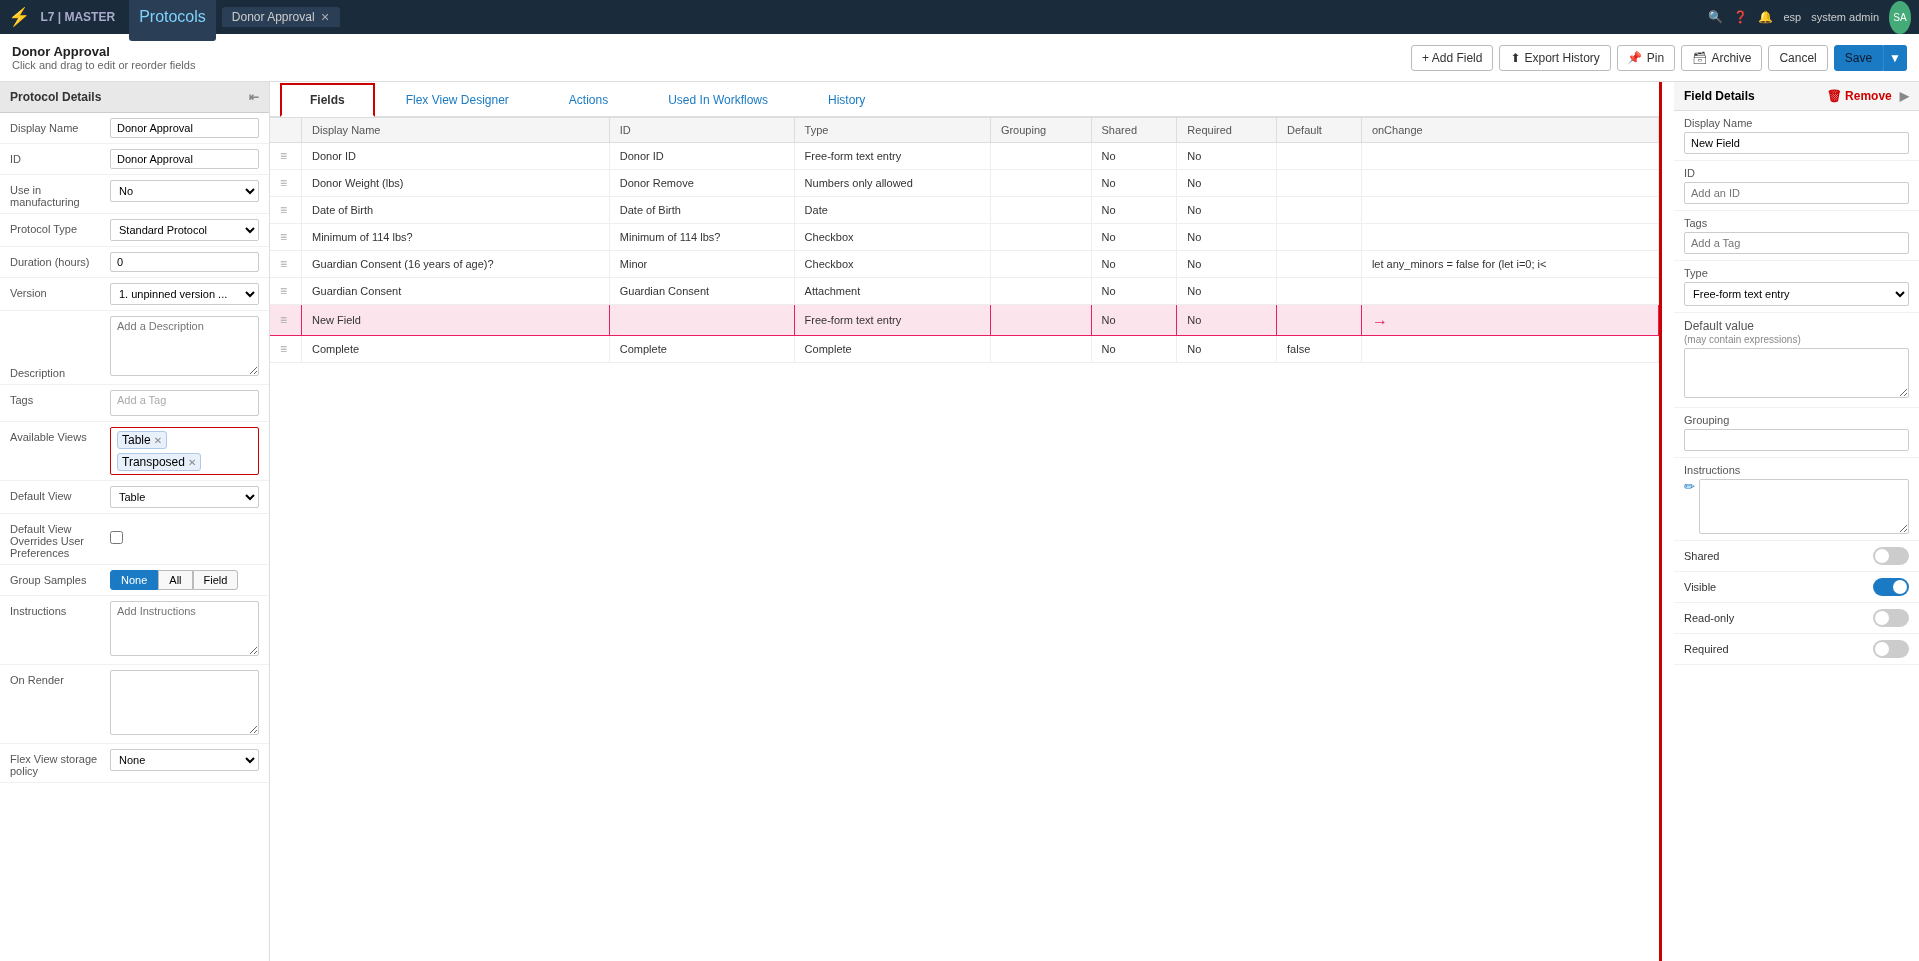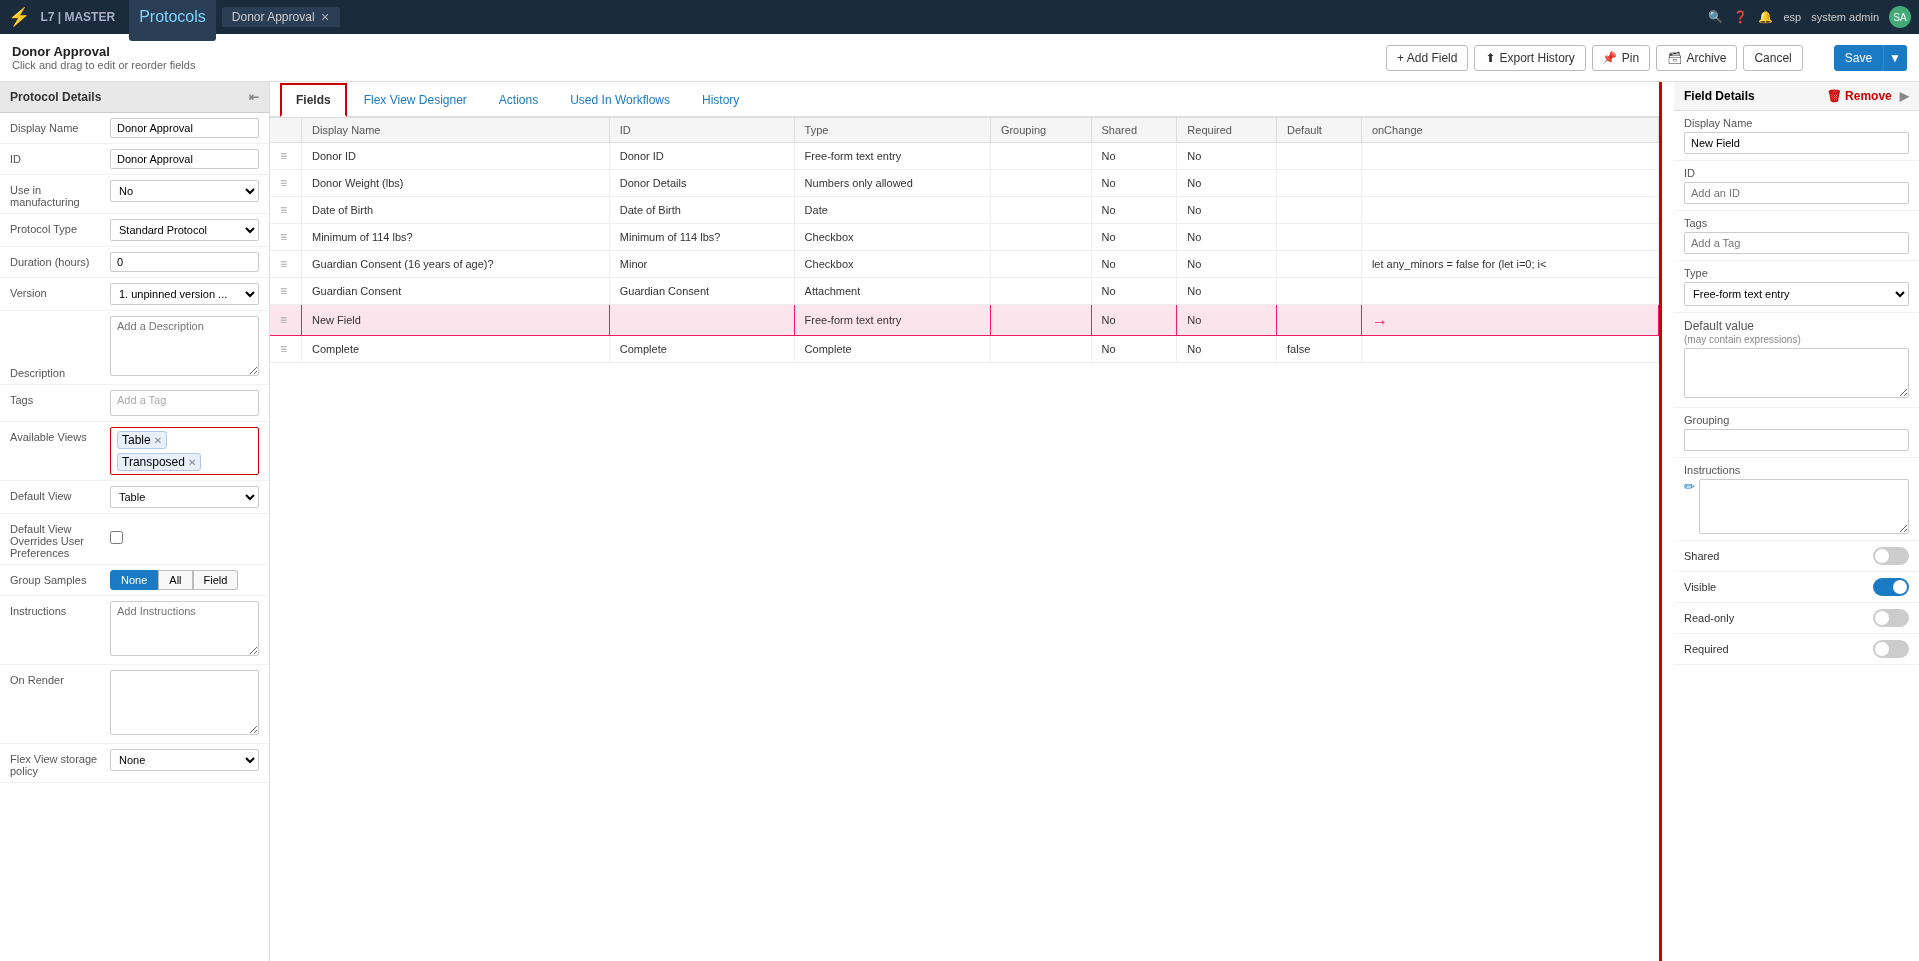--- a/index.html
+++ b/index.html
@@ -83,27 +83,26 @@
       display: flex;
       align-items: center;
       gap: 4px;
     }
     .btn-save-split {
       display: flex;
       align-items: center;
     }
     .btn-save-main {
       background: #1a7bc4;
-      color: #ffffff;
+      color: #0f172a;
       border: 1px solid #1a7bc4;
       border-radius: 3px 0 0 3px;
       padding: 5px 10px;
       cursor: pointer;
       font-size: 12px;
-      margin-left: 25px;
     }
     .btn-save-arrow {
       background: #1a7bc4;
       color: #fff;
       border: 1px solid #1a7bc4;
       border-left: 1px solid #2a8bd4;
       border-radius: 0 3px 3px 0;
       padding: 5px 5px;
       cursor: pointer;
       font-size: 12px;
@@ -253,21 +252,21 @@
     }
     .tabs-bar {
       display: flex;
       align-items: center;
       border-bottom: 2px solid #ddd;
       padding: 0 10px;
       background: #fff;
       height: 36px;
     }
     .tab-item {
-      padding: 8px 14px;
+      padding: 8px 28px;
       cursor: pointer;
       font-size: 12px;
       color: #1a7bc4;
       border: 1px solid transparent;
       margin-right: 2px;
       position: relative;
       top: 1px;
     }
     .tab-item.active {
       border: 2px solid #c00;
@@ -432,21 +431,21 @@
     <span>Donor Approval</span>
     <span style="color:#aaa;font-size:11px;">✕</span>
   </div>
   <div class="nav-spacer"></div>
   <div class="nav-icons">
     <span>🔍</span>
     <span>❓</span>
     <span>🔔</span>
     <span class="nav-user">esp</span>
     <span class="nav-user">system admin</span>
-    <span style="width:22px;height:22px;background:#4a7;border-radius:50%;display:inline-flex;align-items:center;justify-content:center;color:#fff;font-size:10px;">SA</span>
+    <span style="width:22px;height:33px;background:#4a7;border-radius:50%;display:inline-flex;align-items:center;justify-content:center;color:#fff;font-size:10px;">SA</span>
   </div>
 </div>
 
 <div class="sub-header">
   <div class="sub-header-left">
     <h2>Donor Approval</h2>
     <p>Click and drag to edit or reorder fields</p>
   </div>
   <div class="sub-header-right">
     <button class="btn">+ Add Field</button>
@@ -629,21 +628,21 @@
             <td>Free-form text entry</td>
             <td></td>
             <td>No</td>
             <td>No</td>
             <td></td>
             <td></td>
           </tr>
           <tr>
             <td><span class="drag-handle">≡</span></td>
             <td>Donor Weight (lbs)</td>
-            <td>Donor Details</td>
+            <td>Donor Remove</td>
             <td>Numbers only allowed</td>
             <td></td>
             <td>No</td>
             <td>No</td>
             <td></td>
             <td></td>
           </tr>
           <tr>
             <td><span class="drag-handle">≡</span></td>
             <td>Date of Birth</td>

